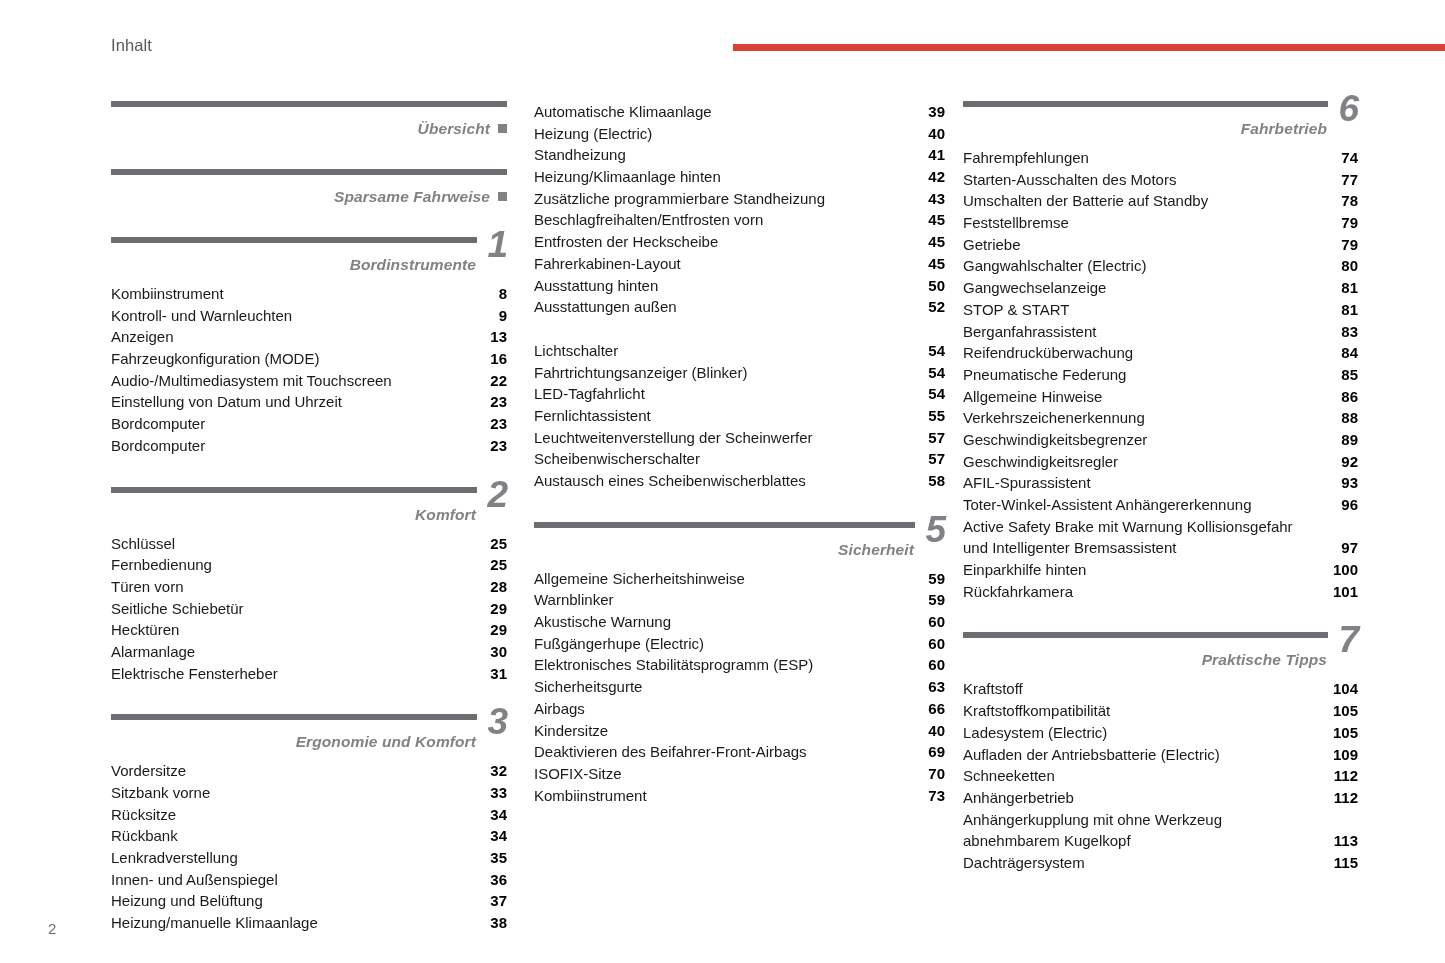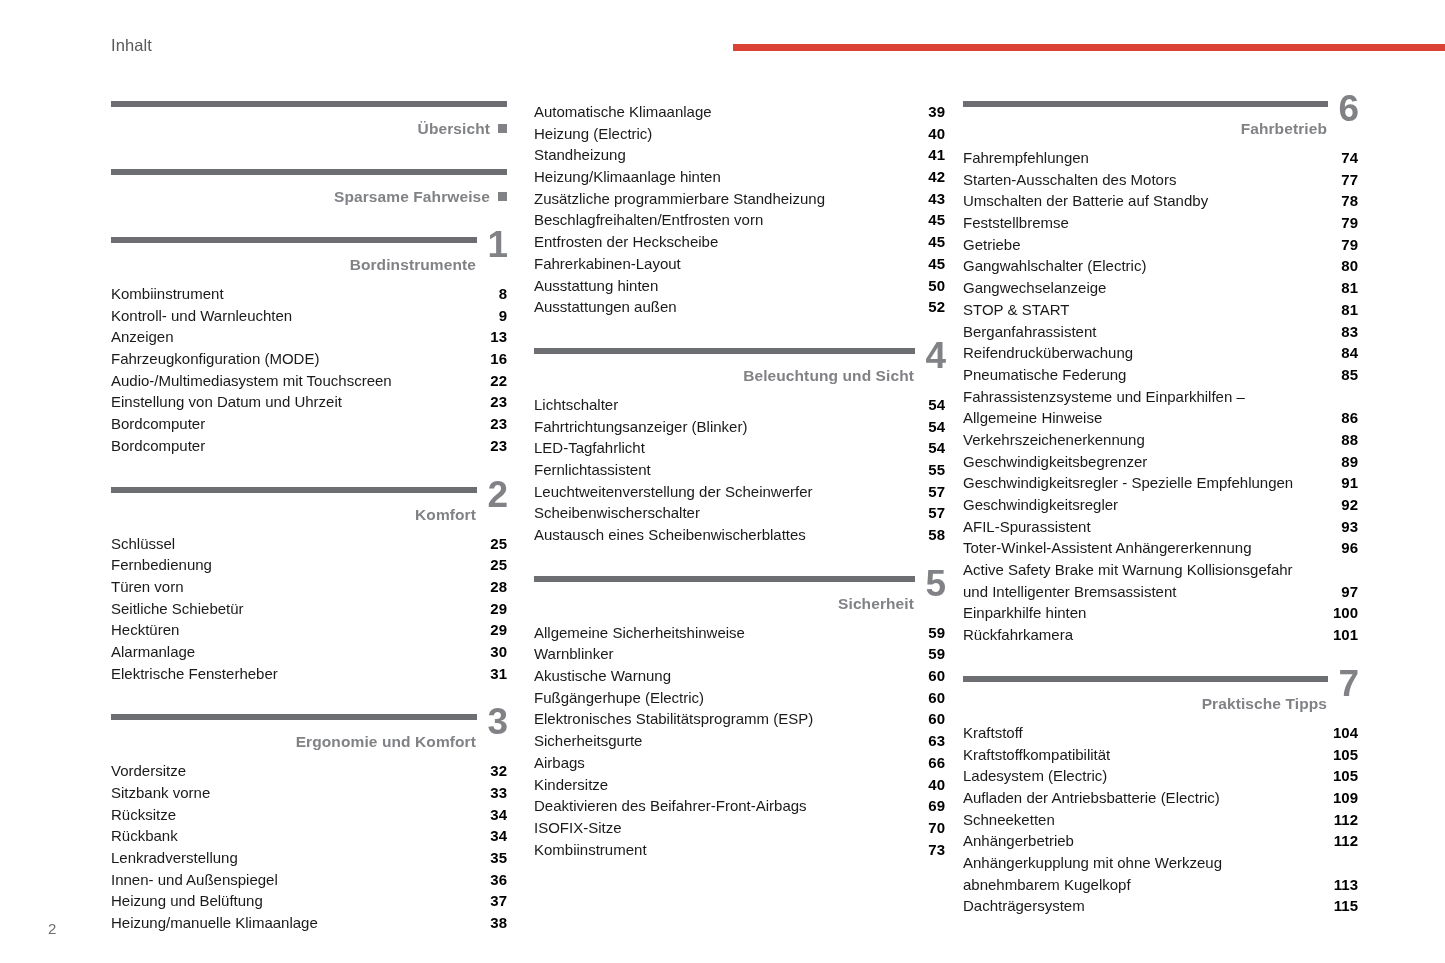--- a/index.html
+++ b/index.html
@@ -55,20 +55,21 @@
   .col-2 { left: 534px;  width: 411px; }
   .col-3 { left: 963px;  width: 395px; }
 
   
   .section { position: relative; }
   .section + .section { margin-top: 22px; }
 
   .section-head {
     position: relative;
     height: 46px;
+    font-style: italic;
   }
   .section-bar {
     position: absolute;
     left: 0;
     top: 6px;
     height: 6px;
     background: #6d6e71;
   }
   .section-title {
     position: absolute;
@@ -219,25 +220,20 @@
           <div class="entry"><span class="entry-label">Heizung/Klimaanlage hinten</span><span class="entry-page">42</span></div>
           <div class="entry"><span class="entry-label">Zusätzliche programmierbare Standheizung</span><span class="entry-page">43</span></div>
           <div class="entry"><span class="entry-label">Beschlagfreihalten/Entfrosten vorn</span><span class="entry-page">45</span></div>
           <div class="entry"><span class="entry-label">Entfrosten der Heckscheibe</span><span class="entry-page">45</span></div>
           <div class="entry"><span class="entry-label">Fahrerkabinen-Layout</span><span class="entry-page">45</span></div>
           <div class="entry"><span class="entry-label">Ausstattung hinten</span><span class="entry-page">50</span></div>
           <div class="entry"><span class="entry-label">Ausstattungen außen</span><span class="entry-page">52</span></div>
         </div>
       </div>
       <div class="section">
-        <div class="section-head has-num">
-          <div class="section-bar"></div>
-          <div class="section-title">Beleuchtung und Sicht</div>
-          <div class="section-num">4</div>
-        </div>
         <div class="entries">
           <div class="entry"><span class="entry-label">Lichtschalter</span><span class="entry-page">54</span></div>
           <div class="entry"><span class="entry-label">Fahrtrichtungsanzeiger (Blinker)</span><span class="entry-page">54</span></div>
           <div class="entry"><span class="entry-label">LED-Tagfahrlicht</span><span class="entry-page">54</span></div>
           <div class="entry"><span class="entry-label">Fernlichtassistent</span><span class="entry-page">55</span></div>
           <div class="entry"><span class="entry-label">Leuchtweitenverstellung der Scheinwerfer</span><span class="entry-page">57</span></div>
           <div class="entry"><span class="entry-label">Scheibenwischerschalter</span><span class="entry-page">57</span></div>
           <div class="entry"><span class="entry-label">Austausch eines Scheibenwischerblattes</span><span class="entry-page">58</span></div>
         </div>
       </div>
@@ -274,25 +270,23 @@
           <div class="entry"><span class="entry-label">Starten-Ausschalten des Motors</span><span class="entry-page">77</span></div>
           <div class="entry"><span class="entry-label">Umschalten der Batterie auf Standby</span><span class="entry-page">78</span></div>
           <div class="entry"><span class="entry-label">Feststellbremse</span><span class="entry-page">79</span></div>
           <div class="entry"><span class="entry-label">Getriebe</span><span class="entry-page">79</span></div>
           <div class="entry"><span class="entry-label">Gangwahlschalter (Electric)</span><span class="entry-page">80</span></div>
           <div class="entry"><span class="entry-label">Gangwechselanzeige</span><span class="entry-page">81</span></div>
           <div class="entry"><span class="entry-label">STOP &amp; START</span><span class="entry-page">81</span></div>
           <div class="entry"><span class="entry-label">Berganfahrassistent</span><span class="entry-page">83</span></div>
           <div class="entry"><span class="entry-label">Reifendrucküberwachung</span><span class="entry-page">84</span></div>
           <div class="entry"><span class="entry-label">Pneumatische Federung</span><span class="entry-page">85</span></div>
-          <div class="entry"><span class="entry-label">Fahrassistenzsysteme und Einparkhilfen –</span></div>
           <div class="entry"><span class="entry-label">Allgemeine Hinweise</span><span class="entry-page">86</span></div>
           <div class="entry"><span class="entry-label">Verkehrszeichenerkennung</span><span class="entry-page">88</span></div>
           <div class="entry"><span class="entry-label">Geschwindigkeitsbegrenzer</span><span class="entry-page">89</span></div>
-          <div class="entry"><span class="entry-label">Geschwindigkeitsregler - Spezielle Empfehlungen</span><span class="entry-page">91</span></div>
           <div class="entry"><span class="entry-label">Geschwindigkeitsregler</span><span class="entry-page">92</span></div>
           <div class="entry"><span class="entry-label">AFIL-Spurassistent</span><span class="entry-page">93</span></div>
           <div class="entry"><span class="entry-label">Toter-Winkel-Assistent Anhängererkennung</span><span class="entry-page">96</span></div>
           <div class="entry"><span class="entry-label">Active Safety Brake mit Warnung Kollisionsgefahr</span></div>
           <div class="entry"><span class="entry-label">und Intelligenter Bremsassistent</span><span class="entry-page">97</span></div>
           <div class="entry"><span class="entry-label">Einparkhilfe hinten</span><span class="entry-page">100</span></div>
           <div class="entry"><span class="entry-label">Rückfahrkamera</span><span class="entry-page">101</span></div>
         </div>
       </div>
       <div class="section">

